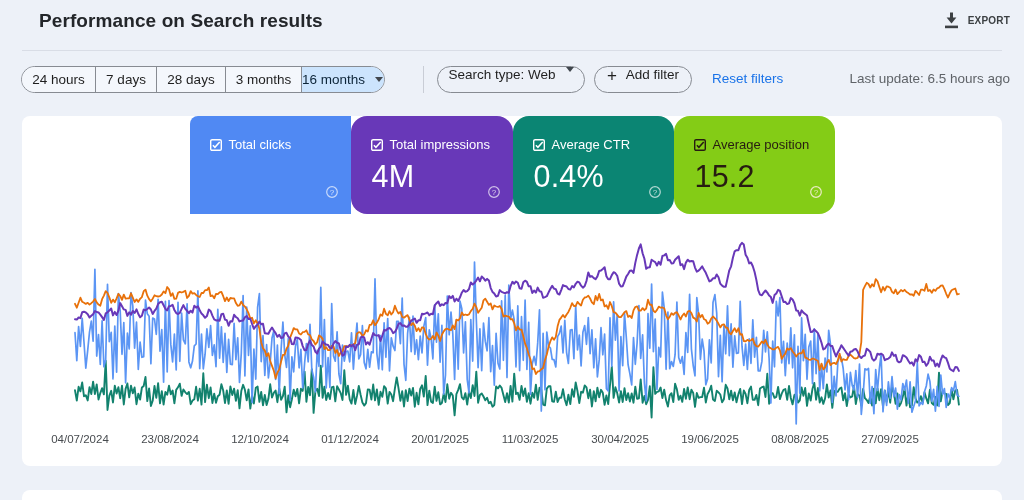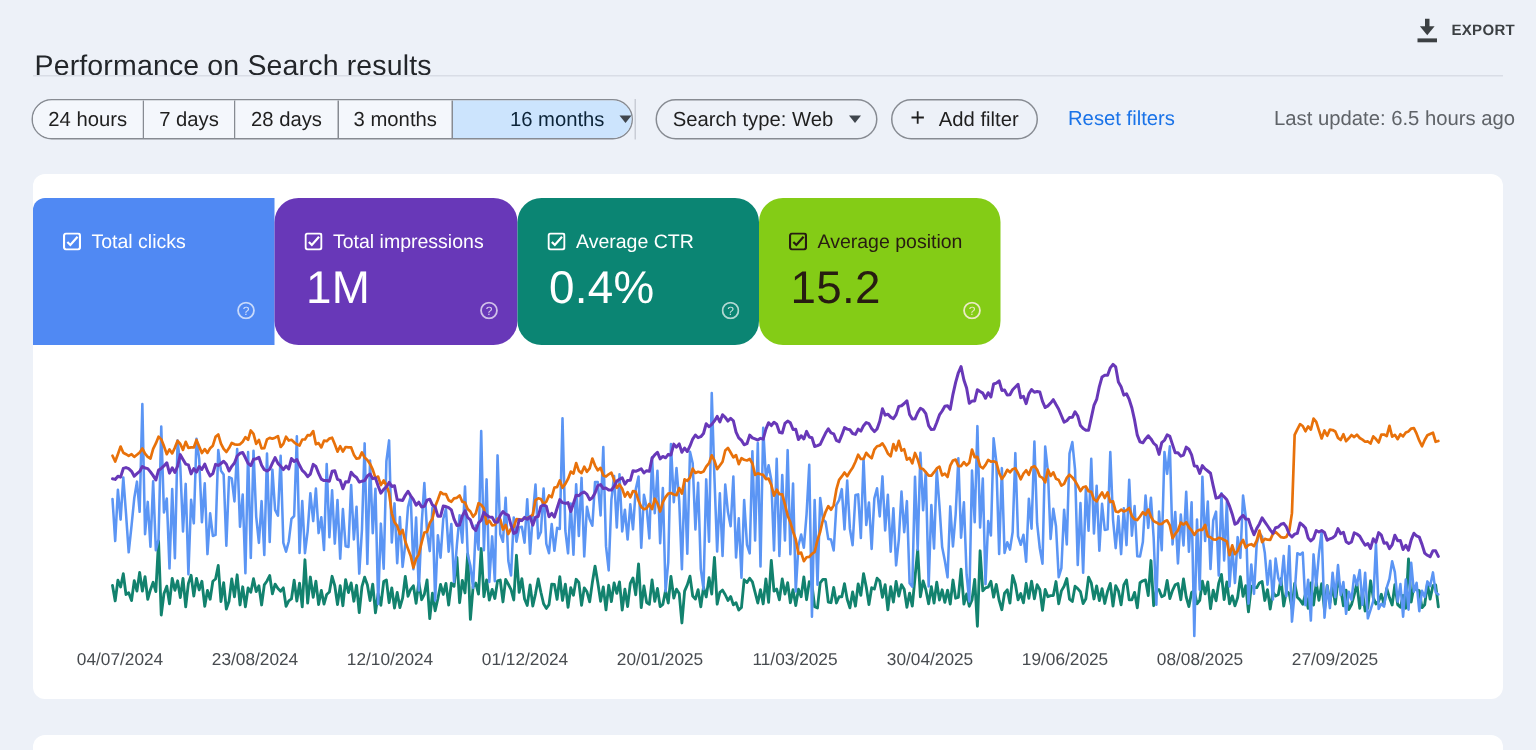--- a/index.html
+++ b/index.html
@@ -3,22 +3,22 @@
 <meta charset="utf-8">
 <style>
   * { margin: 0; padding: 0; box-sizing: border-box; }
   html, body { width: 1024px; height: 500px; overflow: hidden; }
   body {
     font-family: "Liberation Sans", sans-serif;
     background: #edf1f8;
     position: relative;
   }
   .h1 {
-    position: absolute; left: 23px; top: 10px;
-    font-size: 19px; font-weight: 400; color: #23262a; letter-spacing: .1px; margin-top: 24px;
+    position: absolute; left: 39px; top: 10px;
+    font-size: 19px; font-weight: 700; color: #23262a; letter-spacing: .1px;
   }
   .export {
     position: absolute; top: 12px; right: 14px;
     display: flex; align-items: center; gap: 9px;
     font-size: 10px; font-weight: 700; color: #3c4043; letter-spacing: .2px;
   }
   .hdr-div {
     position: absolute; left: 22px; right: 22px; top: 50px;
     border-top: 1px solid #d9dde6;
   }
@@ -33,55 +33,55 @@
   .seg .s {
     display: flex; align-items: center; justify-content: center;
     border-right: 1px solid #878b92;
     background: #f4f7fc;
   }
   .s1 { width: 74px; border-radius: 13px 0 0 13px; }
   .s2 { width: 61px; }
   .s3 { width: 69px; }
   .s4 { width: 76px; }
   .seg .sel {
-    width: 119px; border-right: none;
+    width: 82px; border-right: none;
     background: #cce4fd; border-radius: 0 13px 13px 0;
     font-weight: 500; color: #0c2438;
-    display: flex; align-items: center; justify-content: flex-end; gap: 10px;
+    display: flex; align-items: center; justify-content: flex-start; gap: 10px;
   }
   .caret {
     width: 0; height: 0; border-left: 4.5px solid transparent;
     border-right: 4.5px solid transparent; border-top: 5px solid #40464d;
   }
   .vsep { position: absolute; left: 402px; top: 0; height: 27px; border-left: 1px solid #c9cdd6; }
   .pill {
     position: absolute; top: 0; height: 27px;
     border: 1px solid #878b92; border-radius: 13.5px;
-    display: flex; align-items: center; justify-content: center;
+    display: flex; align-items: flex-start; justify-content: center;
     font-size: 13.5px; color: #1f1f1f; background: transparent;
   }
   .pill.search { left: 416px; width: 148px; gap: 10px; }
   .pill.addf { left: 573px; width: 98px; gap: 9px; }
   .plus { font-size: 17px; font-weight: 400; color: #1f1f1f; margin-top: -1px; }
   .reset {
     position: absolute; left: 691px; top: 5px; white-space: nowrap;
     font-size: 13.5px; font-weight: 500; color: #1a73e8;
   }
   .lastupd {
     position: absolute; right: 0px; top: 5px; white-space: nowrap;
     font-size: 13.5px; color: #5f6368;
   }
   
   .card {
     position: absolute; left: 22px; width: 980px;
     background: #fff; border-radius: 8px;
   }
   .main { top: 116px; height: 350px; }
   .bottom { top: 490px; height: 60px; }
-  .tiles { position: absolute; left: 0; top: 16px; height: 93px; width: 100%; display: flex; }
+  .tiles { position: absolute; left: 0; top: 0; height: 93px; width: 100%; display: flex; justify-content: center; }
   .tile { position: relative; height: 98px; color: #fff; border-radius: 16px; }
   .tile .lab {
     position: absolute; left: 20px; top: 21px;
     display: flex; align-items: center; gap: 7px;
     font-size: 13px; font-weight: 500;
   }
   .tile .val {
     position: absolute; left: 21px; top: 42.5px;
     font-size: 30.5px; font-weight: 400; letter-spacing: .2px;
   }
@@ -136,21 +136,21 @@
           </svg></div>
       </div>
       <div class="tile t-purple">
         <div class="lab">
           <svg width="12" height="12" viewBox="0 0 12 12">
             <rect x="0.7" y="0.7" width="10.6" height="10.6" rx="1.4" fill="none" stroke="#fff" stroke-width="1.4"></rect>
             <path d="M2.9 6.3 L4.9 8.3 L9.7 2.9" fill="none" stroke="#fff" stroke-width="1.5"></path>
           </svg>
           <span>Total impressions</span>
         </div>
-        <div class="val">1M</div>
+        <div class="val">4M</div>
         <div class="q"><svg width="12" height="12" viewBox="0 0 12 12">
             <circle cx="6" cy="6" r="5.3" fill="none" stroke="#fff" stroke-width="1.2" opacity="0.8"></circle>
             <text x="6" y="8.9" text-anchor="middle" font-size="8" font-family="Liberation Sans, sans-serif" fill="#fff" opacity="0.9">?</text>
           </svg></div>
       </div>
       <div class="tile t-teal">
         <div class="lab">
           <svg width="12" height="12" viewBox="0 0 12 12">
             <rect x="0.7" y="0.7" width="10.6" height="10.6" rx="1.4" fill="none" stroke="#fff" stroke-width="1.4"></rect>
             <path d="M2.9 6.3 L4.9 8.3 L9.7 2.9" fill="none" stroke="#fff" stroke-width="1.5"></path>

